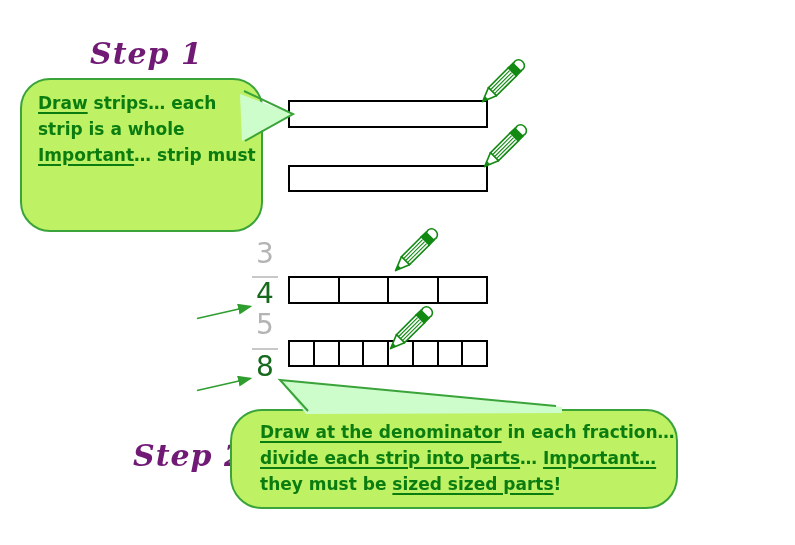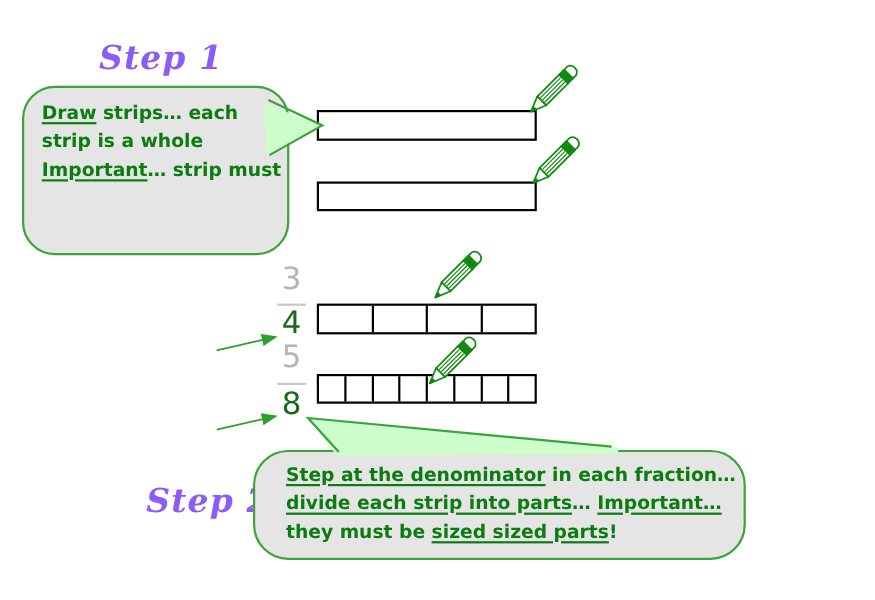--- a/index.html
+++ b/index.html
@@ -1,24 +1,24 @@
 <!DOCTYPE html>
 <html><head>
 <meta charset="utf-8">
 <style>
   html,body{margin:0;padding:0;background:#fff;}
   .scene{position:relative;width:795px;height:545px;background:#fff;overflow:hidden;
          font-family:"DejaVu Sans",sans-serif;}
   
   .step-title{position:absolute;font-family:"DejaVu Serif",serif;font-style:italic;
-              font-weight:bold;font-size:30px;color:#8b5cf6;letter-spacing:1px;white-space:nowrap;}
+              font-weight:bold;font-size:30px;color:#701a75;letter-spacing:1px;white-space:nowrap;}
   #title1{left:90px;top:36px;}
   #title2{left:133px;top:438px;}
   
-  .bubble{position:absolute;background:#e5e5e5;border:2px solid #3aa33a;box-sizing:border-box;
+  .bubble{position:absolute;background:#bef264;border:2px solid #3aa33a;box-sizing:border-box;
           color:#0b7d10;font-weight:bold;font-size:17px;line-height:26px;z-index:1;}
   #bubble1{left:20px;top:78px;width:243px;height:154px;border-radius:30px;padding:10px 0 0 16px;}
   #bubble2{left:230px;top:409px;width:448px;height:100px;border-radius:32px;padding:8px 0 0 28px;}
   .bline{white-space:nowrap;}
   .u{text-decoration:underline;text-underline-offset:3px;text-decoration-thickness:1.5px;}
   
   .strip{position:absolute;box-sizing:border-box;border:2px solid #000;background:#fff;
          display:flex;z-index:2;}
   #strip1{left:288px;top:100px;width:200px;height:28px;}
   #strip2{left:288px;top:165px;width:200px;height:27px;}
@@ -76,21 +76,21 @@
   <div class="frac-bar" id="f1-bar"></div>
   <div class="frac-den" id="f1-den">4</div>
 
   <div class="frac-num" id="f2-num">5</div>
   <div class="frac-bar" id="f2-bar"></div>
   <div class="frac-den" id="f2-den">8</div>
 
   <div class="step-title" id="title2">Step 2</div>
 
   <div class="bubble" id="bubble2">
-    <div class="bline"><span class="u">Step at the denominator</span><span> in each fraction…</span></div>
+    <div class="bline"><span class="u">Draw at the denominator</span><span> in each fraction…</span></div>
     <div class="bline"><span class="u">divide each strip into parts</span><span>… </span><span class="u">Important…</span></div>
     <div class="bline"><span>they must be </span><span class="u">sized sized parts</span><span>!</span></div>
   </div>
 
   <svg id="overlay" width="795" height="545" viewBox="0 0 795 545">
     <defs>
       <marker id="ah" markerWidth="9" markerHeight="7" refX="7.5" refY="3.5" orient="auto">
         <path d="M0,0 L9,3.5 L0,7 Z" fill="#2f9e2f"></path>
       </marker>
       <g id="pencil">

